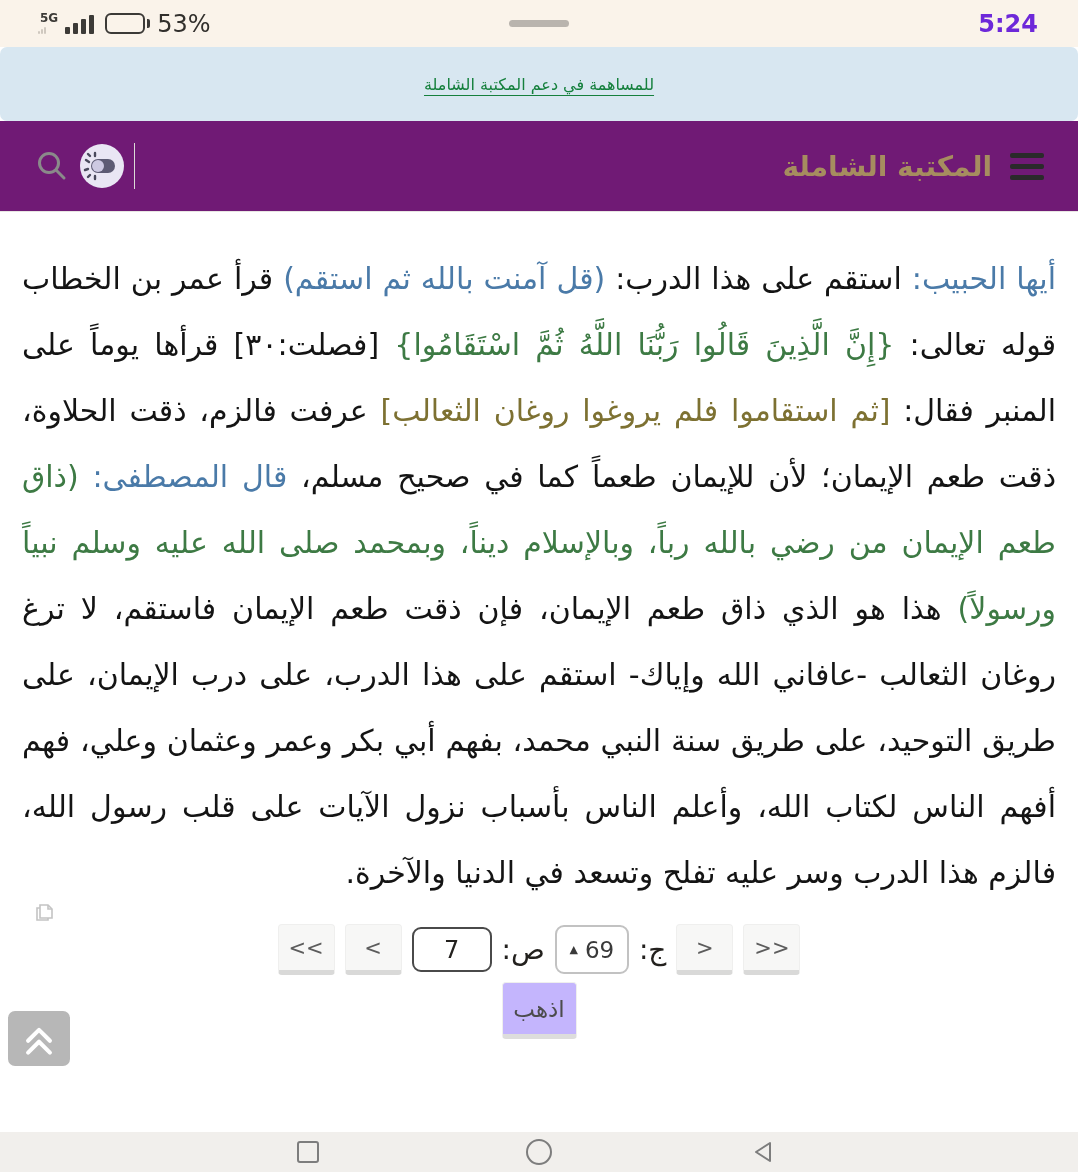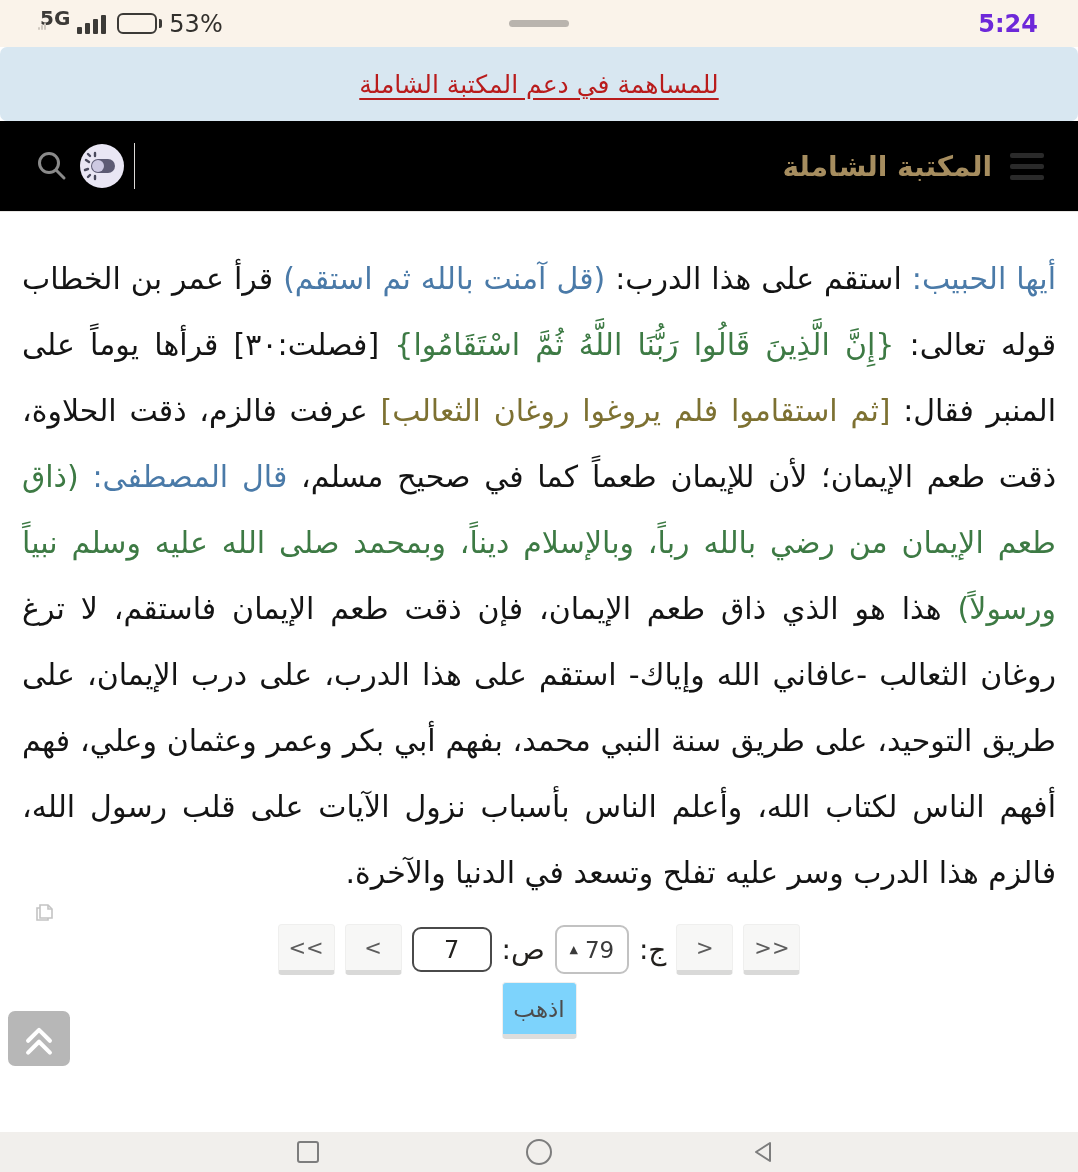--- a/index.html
+++ b/index.html
@@ -4,38 +4,38 @@
 <style>
   * { margin:0; padding:0; box-sizing:border-box; }
   body { font-family:"DejaVu Sans", sans-serif; background:#ffffff; }
   .screen { position:relative; width:1078px; height:1172px; margin:0 auto; background:#ffffff; overflow:hidden; direction:rtl; }
 
   
   .status-bar { position:relative; height:47px; background:#faf3ea; display:flex; align-items:center; justify-content:space-between; padding:0 40px; }
   .status-time { font-size:24px; font-weight:bold; color:#6d28d9; direction:ltr; }
   .status-pill { position:absolute; left:50%; top:20px; transform:translateX(-50%); width:60px; height:7px; border-radius:4px; background:#b9b4ae; }
   .status-right { display:flex; align-items:center; gap:7px; direction:ltr; }
-  .net-label { position:relative; font-size:20px; font-weight:bold; color:#3c3a37; line-height:1; top:-6px; }
+  .net-label { position:relative; font-size:12px; font-weight:bold; color:#3c3a37; line-height:1; top:-6px; }
   .net-label .sim2 { position:absolute; left:-2px; top:15px; display:flex; align-items:flex-end; gap:1px; }
   .net-label .sim2 i { display:block; width:2px; background:#cfc8bf; border-radius:1px; }
   .bars { display:flex; align-items:flex-end; gap:3px; height:20px; }
   .bars i { display:block; width:5px; background:#3c3a37; border-radius:1px; }
   .bars i:nth-child(1){height:7px;} .bars i:nth-child(2){height:11px;} .bars i:nth-child(3){height:15px;} .bars i:nth-child(4){height:19px;}
   .battery { display:flex; align-items:center; margin-left:4px; }
   .battery .shell { width:40px; height:21px; border:2.5px solid #3c3a37; border-radius:6px; padding:2px; }
   .battery .fill { width:52%; height:100%; background:#3c3a37; border-radius:2px; }
   .battery .nub { width:3px; height:9px; background:#3c3a37; border-radius:0 2px 2px 0; margin-left:2px; }
   .status-pct { font-size:24px; color:#32302d;text-align:right; }
 
   
   .banner { display:flex; align-items:center; justify-content:center; height:74px; background:#d8e7f1; border-radius:7px; }
-  .banner a { font-size:25px; color:#b91c1c; text-underline-offset:5px; }
+  .banner a { font-size:16px; color:#15803d; text-underline-offset:5px; }
 
   
-  .header { display:flex; align-items:center; height:91px; padding:9px 34px; background:#000000; border-bottom:1px solid #e8e6e3; }
+  .header { display:flex; align-items:center; height:91px; padding:9px 34px; background:#701a75; border-bottom:1px solid #e8e6e3; }
   .hamburger { display:flex; flex-direction:column; gap:6px; cursor:pointer; }
   .hamburger i { display:block; width:34px; height:5px; background:#2a2a2a; border-radius:2px; }
   .site-title { font-size:28px; font-weight:bold; color:#a68d5f; margin-right:18px; }
   .header-left { margin-inline-start:auto; display:flex; align-items:center; gap:10px; }
   .v-divider { width:1px; height:46px; background:#dcdad7; }
   .toggle-wrap { width:44px; height:44px; border-radius:50%; background:#e9e6f4; display:flex; align-items:center; justify-content:center; cursor:pointer; }
   .search-wrap { width:36px; height:36px; display:flex; align-items:center; justify-content:center; cursor:pointer; }
 
   
   .content { position:relative; padding:34px 22px 0 22px; }
@@ -48,21 +48,21 @@
 
   
   .pagination { display:flex; align-items:center; justify-content:center; gap:10px; margin-top:18px; }
   .pg-btn { min-width:57px; height:51px; background:#f7f7f6; border:1px solid #efefee; border-bottom:5px solid #d9d9d8; border-radius:4px; color:#5c5c5c; font-size:21px; display:flex; align-items:center; justify-content:center; direction:ltr; cursor:pointer; font-family:"DejaVu Sans", sans-serif; }
   .pg-label { font-size:28px; color:#23211e; }
   .pg-input { width:80px; height:45px; border:2px solid #4a4a4a; border-radius:9px; text-align:center; font-size:24px; color:#23211e; background:#fff; font-family:"DejaVu Sans", sans-serif; }
   .pg-select { width:74px; height:49px; border:2px solid #c2c2c2; border-radius:9px; background:#fff; display:flex; align-items:center; justify-content:center; gap:7px; direction:ltr; cursor:pointer; }
   .pg-select .tri { font-size:11px; color:#3a3a3a; }
   .pg-select .val { font-size:23px; color:#3a3a3a; }
   .go-row { display:flex; justify-content:center; margin-top:7px; }
-  .go-btn { min-width:75px; height:57px; background:#7dd3fc; border:1px solid #efefee; border-bottom:5px solid #dddddc; border-radius:4px; color:#4c4c4c; font-size:23px; display:flex; align-items:center; justify-content:center; cursor:pointer; font-family:"DejaVu Sans", sans-serif; }
+  .go-btn { min-width:75px; height:57px; background:#c4b5fd; border:1px solid #efefee; border-bottom:5px solid #dddddc; border-radius:4px; color:#4c4c4c; font-size:23px; display:flex; align-items:center; justify-content:center; cursor:pointer; font-family:"DejaVu Sans", sans-serif; }
 
   
   .scroll-top { position:absolute; left:8px; top:1011px; width:62px; height:55px; background:#b7b7b7; border:none; border-radius:7px; display:flex; align-items:center; justify-content:center; cursor:pointer; }
 
   
   .android-nav { position:absolute; left:0; bottom:0; width:100%; height:40px; background:#f1efec; }
   .nav-ic { position:absolute; top:50%; transform:translateY(-50%); cursor:pointer; display:flex; align-items:center; justify-content:center; }
   .nav-square { left:296px; }
   .nav-circle { left:50%; margin-left:-14px; }
   .nav-back { left:752px; }
@@ -141,21 +141,21 @@
         <path d="M8 8 h-3 v12 h11 v-2"></path>
       </svg>
     </span>
 
     <div class="pagination">
       <button class="pg-btn">&gt;&gt;</button>
       <button class="pg-btn">&gt;</button>
       <span class="pg-label">ج:</span>
       <div class="pg-select">
         <span class="tri">▲</span>
-        <span class="val">79</span>
+        <span class="val">69</span>
       </div>
       <span class="pg-label">ص:</span>
       <input class="pg-input" type="text" value="7" style="">
       <button class="pg-btn">&lt;</button>
       <button class="pg-btn">&lt;&lt;</button>
     </div>
     <div class="go-row">
       <button class="go-btn">اذهب</button>
     </div>
   </div>

